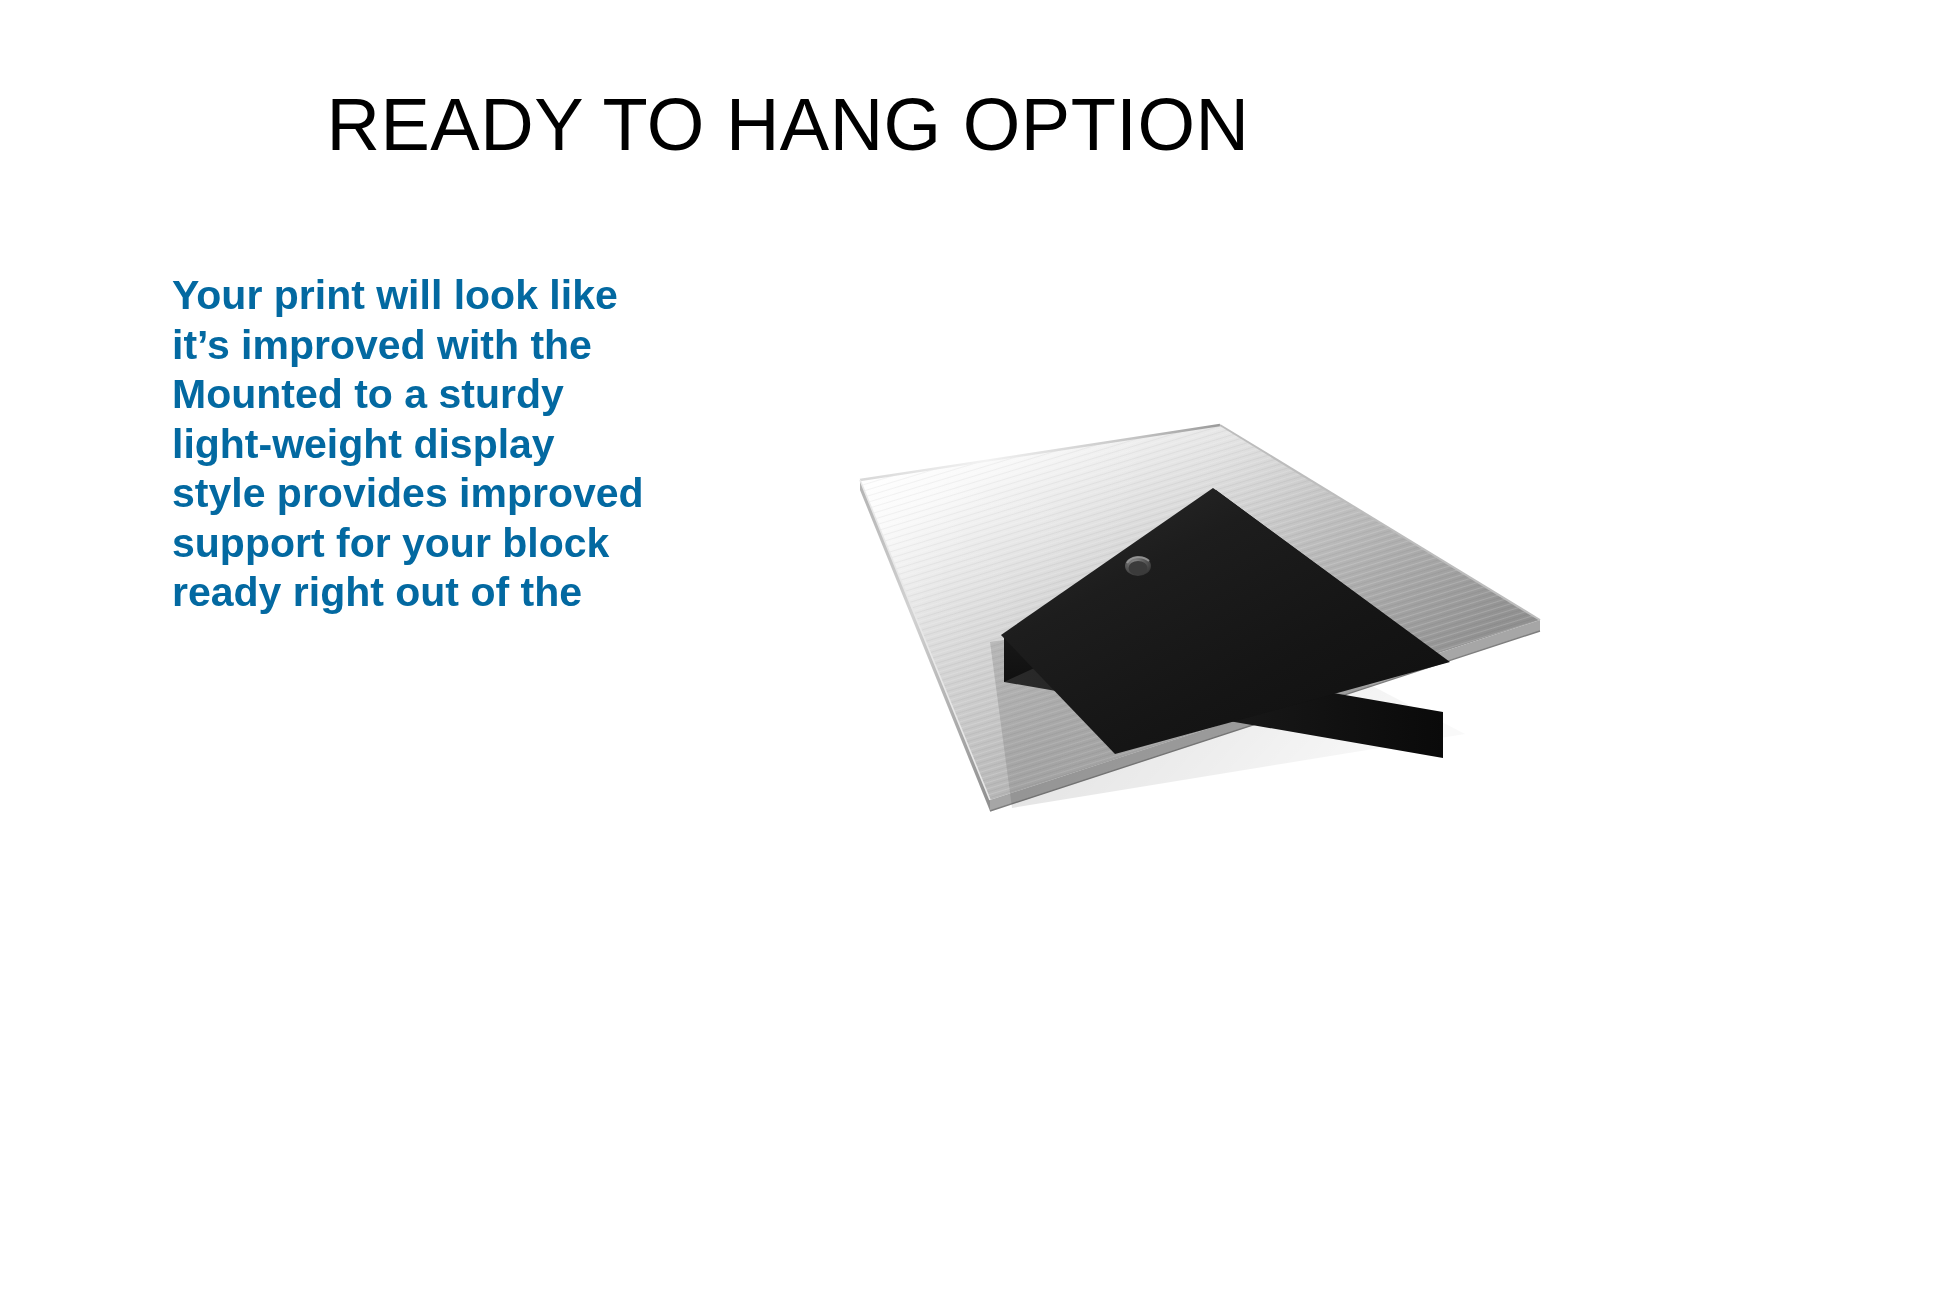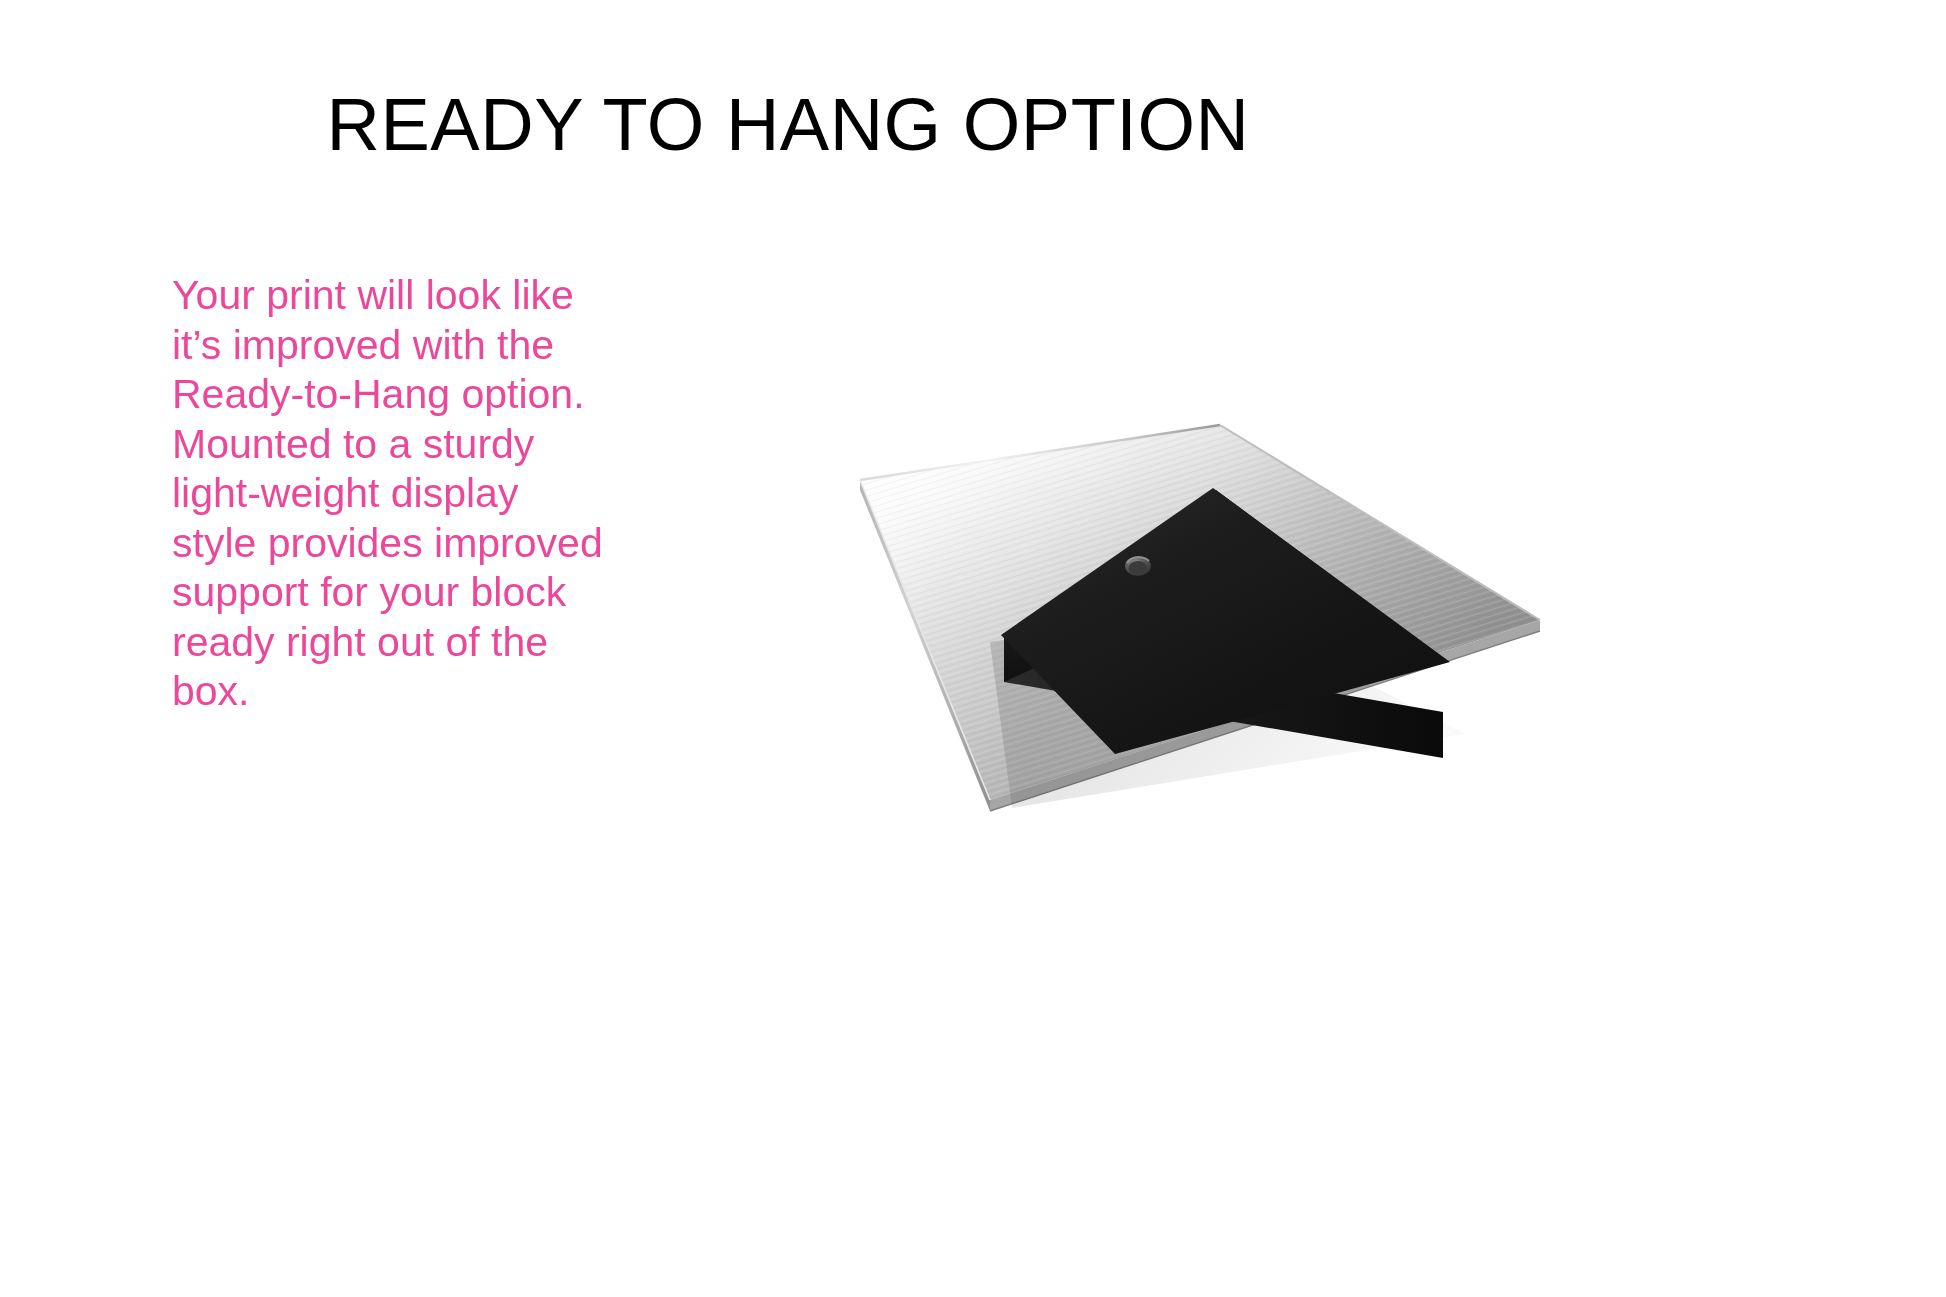--- a/index.html
+++ b/index.html
@@ -41,22 +41,22 @@
   }
 
   
   #body-copy {
     position: absolute;
     left: 172px;
     top: 271px;
     width: 470px;
     font-size: 41px;
     line-height: 49.5px;
-    font-weight: 400;
-    color: #ec4899;
+    font-weight: 700;
+    color: #0369a1;
   }
   #body-copy .copy-line {
     display: block;
     white-space: pre;
   }
 
   
   #product-figure {
     position: absolute;
     left: 660px;
@@ -82,27 +82,25 @@
 </head>
 <body>
 
 <div id="slide">
 
   <div id="slide-title">READY TO HANG OPTION</div>
 
   <div id="body-copy">
     <span class="copy-line">Your print will look like</span>
     <span class="copy-line">it’s improved with the</span>
-    <span class="copy-line">Ready-to-Hang option.</span>
     <span class="copy-line">Mounted to a sturdy</span>
     <span class="copy-line">light-weight display</span>
     <span class="copy-line">style provides improved</span>
     <span class="copy-line">support for your block</span>
     <span class="copy-line">ready right out of the</span>
-    <span class="copy-line">box.</span>
   </div>
 
   <div id="product-figure">
     <div class="stage">
 
       <svg class="metal-svg" viewBox="0 0 900 540" xmlns="http://www.w3.org/2000/svg">
         <defs>
 
           <linearGradient id="metalTop" x1="0.10" y1="0.05" x2="0.92" y2="0.95">
             <stop offset="0.00" stop-color="#ffffff"></stop>

